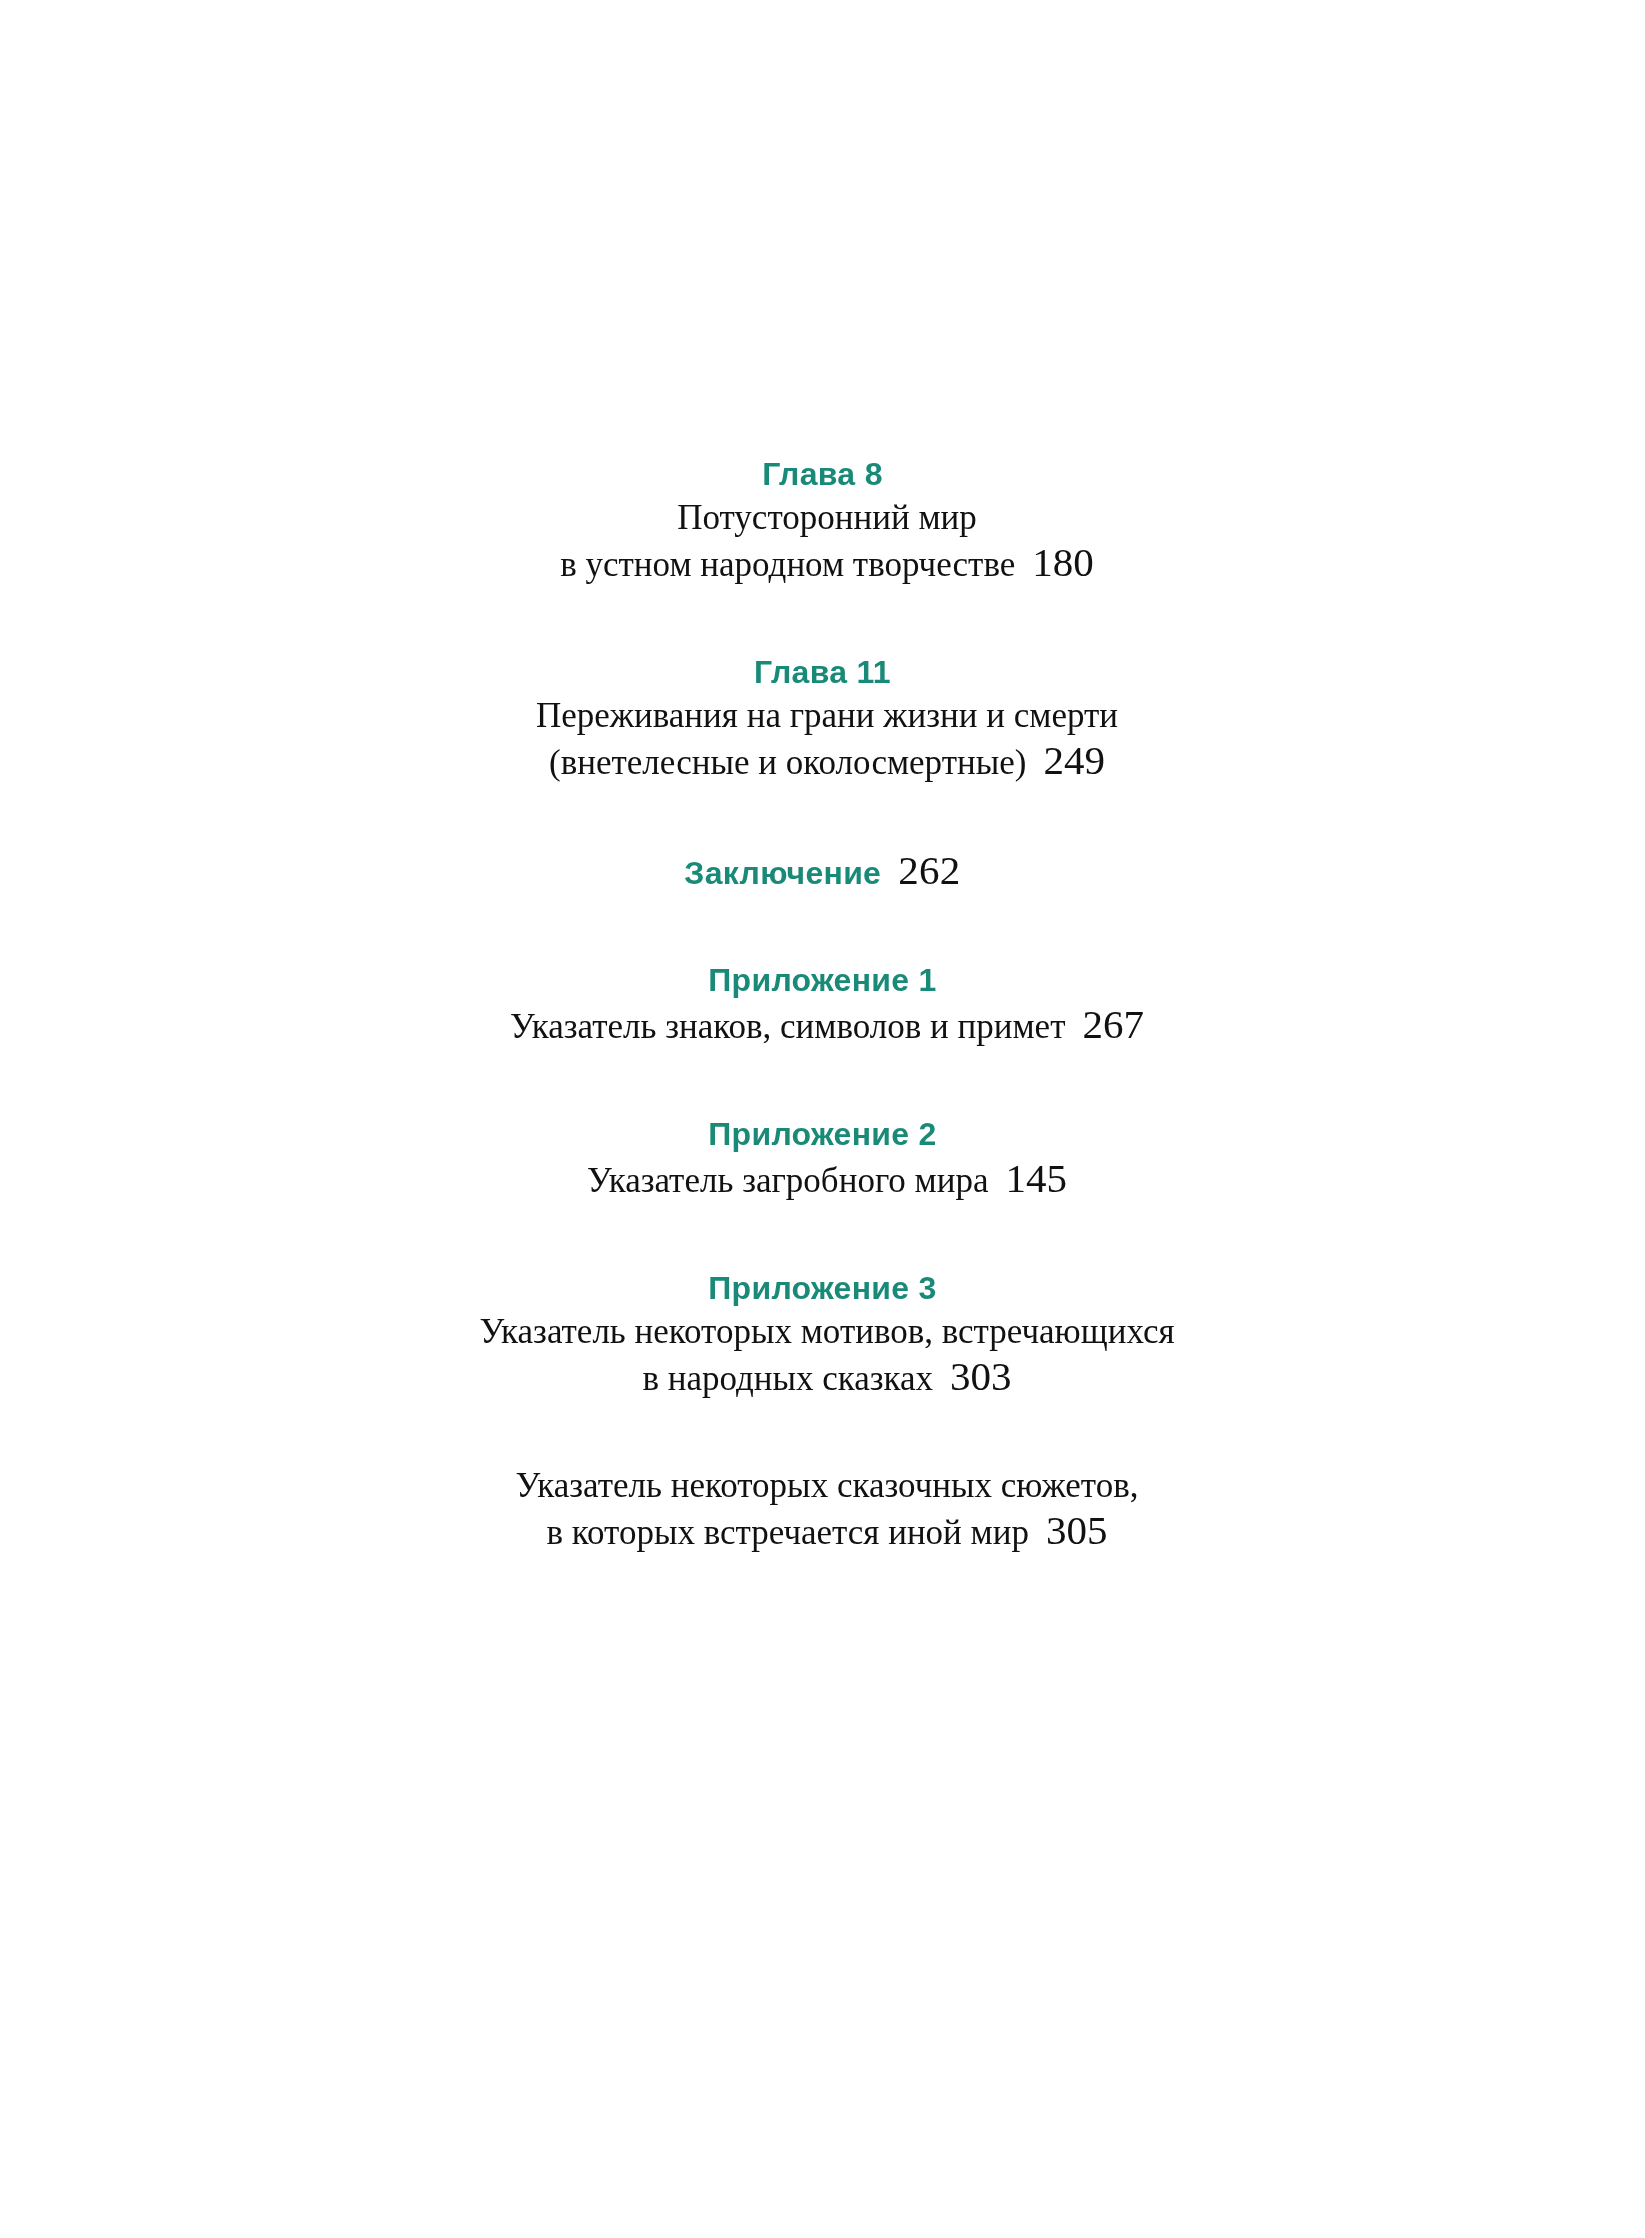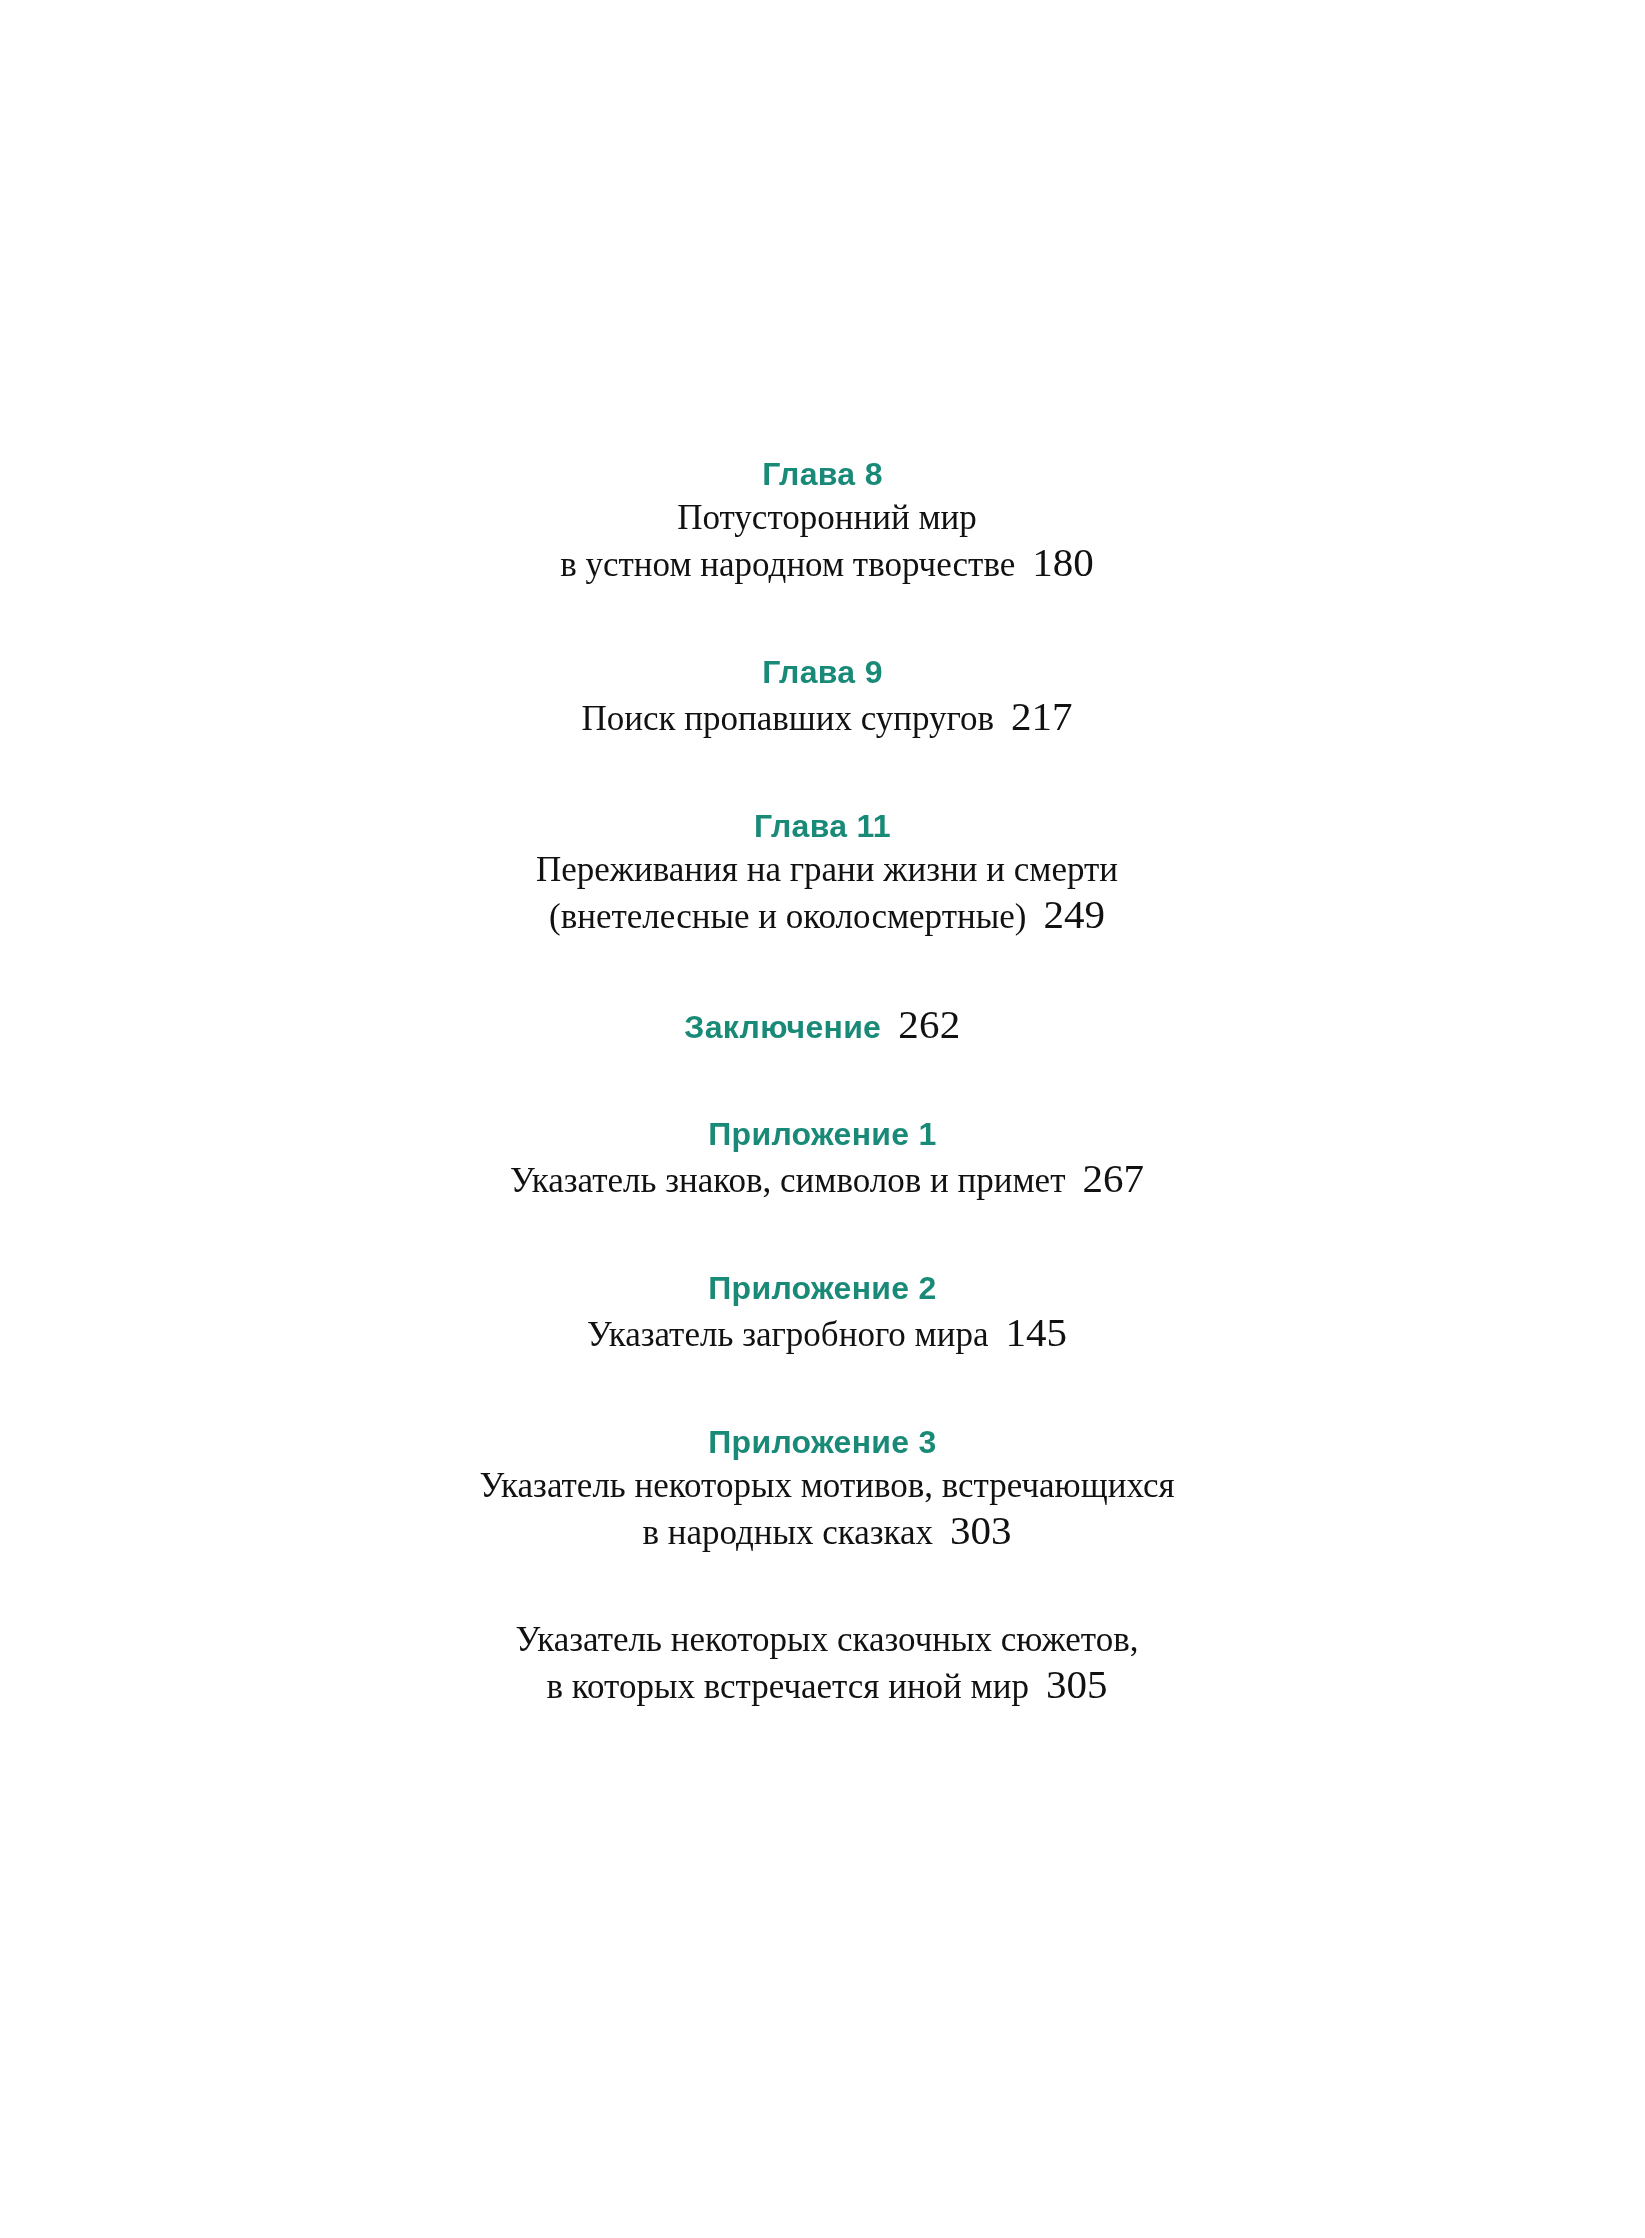--- a/index.html
+++ b/index.html
@@ -55,24 +55,20 @@
 <body>
 
 <div class="toc">
 
   <div class="entry">
     <div class="heading">Глава 8</div>
     <div class="line">Потусторонний мир</div>
     <div class="line"><span>в устном народном творчестве</span><span class="page">180</span></div>
   </div>
 
-  <div class="entry">
-    <div class="heading">Глава 9</div>
-    <div class="line"><span>Поиск пропавших супругов</span><span class="page">217</span></div>
-  </div>
 
 
   <div class="entry">
     <div class="heading">Глава 11</div>
     <div class="line">Переживания на грани жизни и смерти</div>
     <div class="line"><span>(внетелесные и околосмертные)</span><span class="page">249</span></div>
   </div>
 
   <div class="entry">
     <div class="heading"><span>Заключение</span><span class="page">262</span></div>

